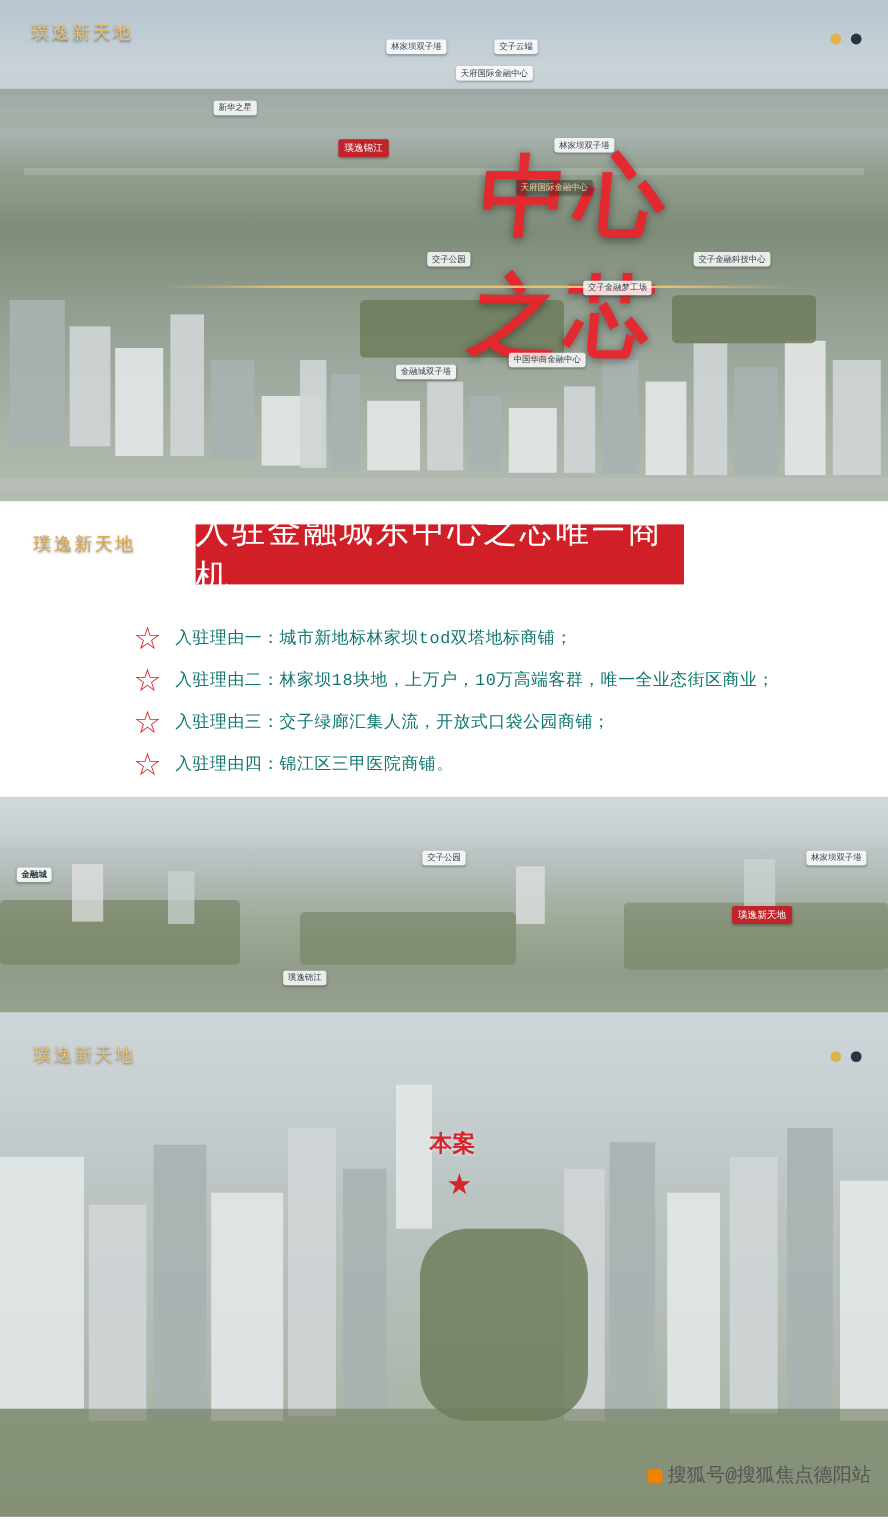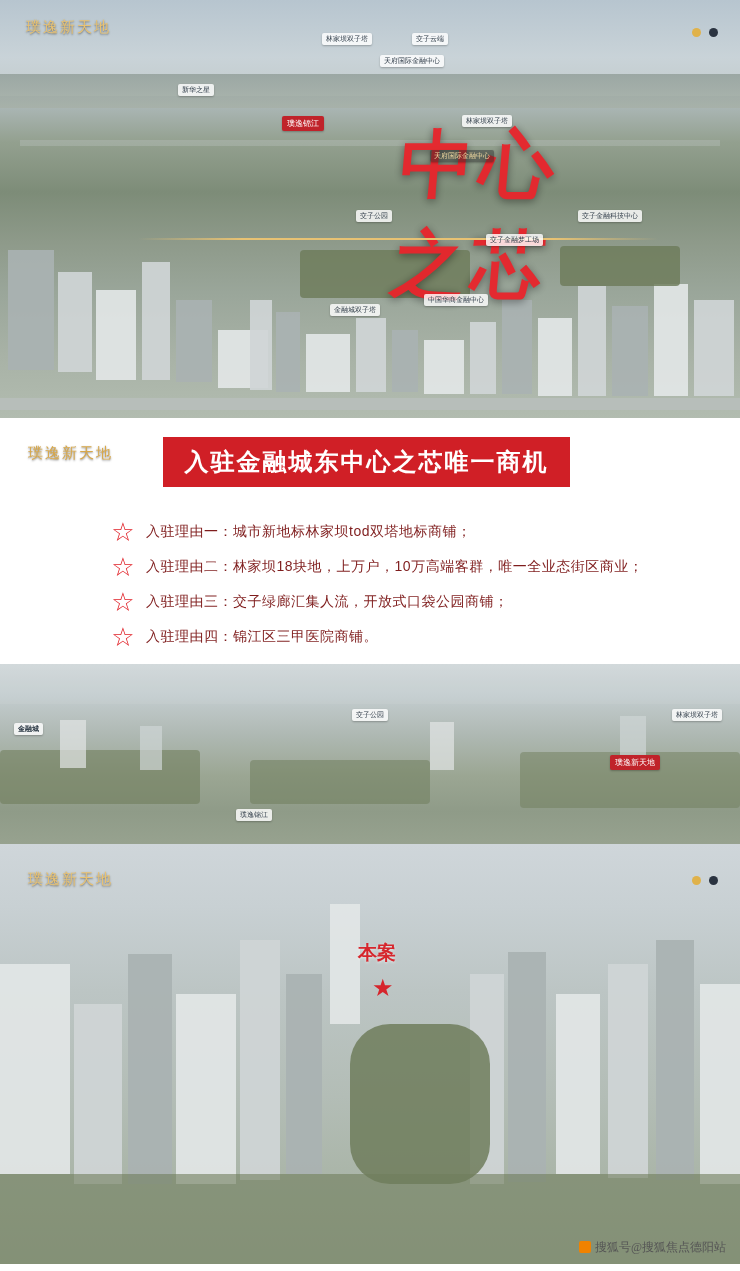--- a/index.html
+++ b/index.html
@@ -44,38 +44,38 @@
        font-family:"DejaVu Sans",sans-serif;box-shadow:0 1px 2px rgba(0,0,0,.25);}
   .pin.red{background:#c0232a;color:#fff;}
   .pin.sm{font-size:7px;padding:1px 4px;}
   .pin.gold{color:#f0d9a0;background:rgba(40,40,40,.45);}
 
   
   .reasons{height:246px;background:#fff;}
   .reasons .logo2{position:absolute;left:28px;top:444px;}
   .banner{position:absolute;left:163px;top:437px;width:407px;height:50px;background:#d01f26;
       display:flex;align-items:center;justify-content:center;}
-  .banner span{color:#fff;font-size:24px;letter-spacing:2px;font-weight:bold;
+  .banner span{color:#fff;font-size:28px;letter-spacing:2px;font-weight:normal;
       font-family:"DejaVu Sans",sans-serif;}
   .rlist{position:absolute;left:110px;top:514px;width:600px;}
   .ritem{display:flex;align-items:center;height:35px;}
   .star{width:26px;height:26px;flex:0 0 26px;margin-right:10px;color:#e01f26;font-size:26px;line-height:26px;text-align:center;}
-  .rtext{font-size:14px;color:#7f1d1d;font-family:Liberation Sans, sans-serif;letter-spacing:.5px;}
+  .rtext{font-size:14px;color:#0f766e;font-family:Liberation Mono, monospace;letter-spacing:.5px;}
 
   
   .aerial{height:180px;background:linear-gradient(#cfd7d9 0%,#c3ccce 18%,#aeb8b2 40%,#9ba693 62%,#8f9b88 82%,#97a28f 100%);}
   .aerial .band{position:absolute;left:0;width:740px;height:26px;background:rgba(255,255,255,.18);}
 
   
   .bottom{height:420px;background:linear-gradient(#cfd6da 0%,#c8d0d3 15%,#bcc5c4 35%,#b3bdb6 60%,#aab5a8 80%,#a3ae9f 100%);}
   .bcase{position:absolute;left:358px;top:940px;color:#d6252c;font-size:19px;font-weight:bold;
       font-family:"DejaVu Sans",sans-serif;text-shadow:0 1px 3px rgba(255,255,255,.6);}
   .bstar{position:absolute;left:372px;top:976px;color:#d6252c;font-size:24px;line-height:24px;}
-  .watermark{position:absolute;right:14px;bottom:8px;font-size:12px;color:#555;
-      font-family:Liberation Serif, serif;}
+  .watermark{position:absolute;right:14px;bottom:24px;font-size:16px;color:#555;
+      font-family:Liberation Mono, monospace;}
   .wm-ico{display:inline-block;width:12px;height:12px;border-radius:2px;background:#f08200;
       margin-right:4px;vertical-align:-2px;}
   .sep{position:absolute;left:0;width:740px;height:3px;background:#fff;}
 </style>
 </head>
 <body>
 
 <div class="page">
 
   <div class="panel hero">

